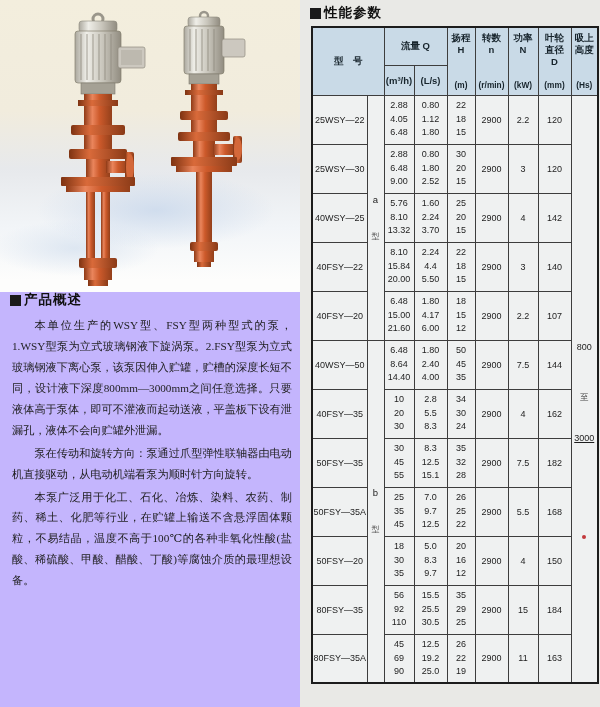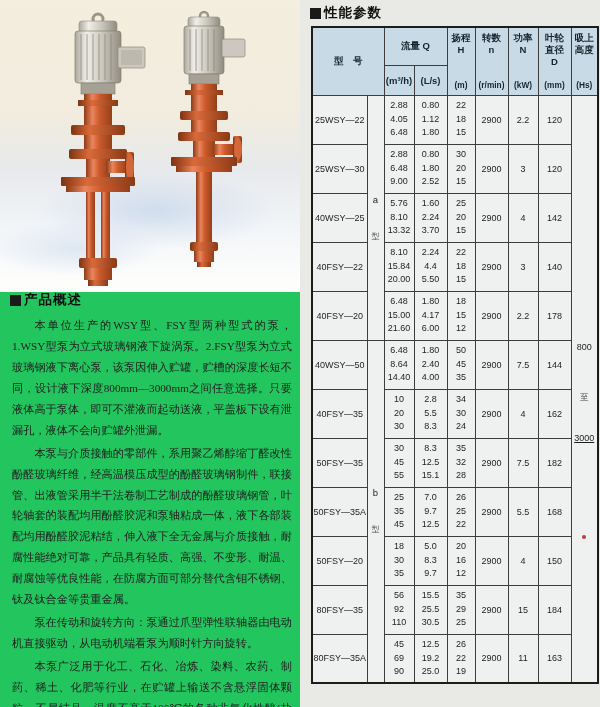--- a/index.html
+++ b/index.html
@@ -2,21 +2,21 @@
 <html><head>
 <meta charset="utf-8">
 <style>
   html,body{margin:0;padding:0;}
   body{
     width:600px;height:707px;position:relative;overflow:hidden;
     background:#f7f6f2;
     font-family:"Liberation Sans","DejaVu Sans",sans-serif;
   }
   
-  .left-panel{position:absolute;left:0;top:0;width:300px;height:707px;background:#22c55e;}
+  .left-panel{position:absolute;left:0;top:0;width:300px;height:707px;background:#c4b5fd;}
   .photo{
     position:absolute;left:0;top:0;width:300px;height:292px;
     background:
       radial-gradient(ellipse 170px 55px at 52% 72%, rgba(198,214,235,.75) 0%, rgba(198,214,235,0) 70%),
       radial-gradient(ellipse 120px 40px at 25% 85%, rgba(205,219,236,.6) 0%, rgba(205,219,236,0) 70%),
       linear-gradient(180deg,#f3eedd 0%,#f1ecdd 38%,#e7e9ec 58%,#f2f5f8 78%,#fdfdfc 96%);
   }
   .photo svg{display:block;}
   .overview{position:absolute;left:10px;top:291px;width:284px;}
   .sec-head{display:flex;align-items:center;gap:3px;margin:0 0 6px 0;}
@@ -144,21 +144,20 @@
       </g>
     </svg>
   </div>
 
   <div class="overview">
     <div class="sec-head">
       <span class="sec-sq"></span>
       <span class="sec-title">产品概述</span>
     </div>
     <p>本单位生产的WSY型、FSY型两种型式的泵，1.WSY型泵为立式玻璃钢液下旋涡泵。2.FSY型泵为立式玻璃钢液下离心泵，该泵因伸入贮罐，贮槽的深度长短不同，设计液下深度800mm—3000mm之间任意选择。只要液体高于泵体，即可不灌液而起动送液，平盖板下设有泄漏孔，液体不会向贮罐外泄漏。</p>
-    <p>本泵与介质接触的零部件，系用聚乙烯醇缩丁醛改性酚醛玻璃纤维，经高温模压成型的酚醛玻璃钢制件，联接管、出液管采用半干法卷制工艺制成的酚醛玻璃钢管，叶轮轴套的装配均用酚醛胶泥和泵轴粘成一体，液下各部装配均用酚醛胶泥粘结，伸入液下全无金属与介质接触，耐腐性能绝对可靠，产品具有轻质、高强、不变形、耐温、耐腐蚀等优良性能，在防腐方面可部分替代含钼不锈钢、钛及钛合金等贵重金属。</p>
     <p>泵在传动和旋转方向：泵通过爪型弹性联轴器由电动机直接驱动，从电动机端看泵为顺时针方向旋转。</p>
     <p>本泵广泛用于化工、石化、冶炼、染料、农药、制药、稀土、化肥等行业，在贮罐上输送不含悬浮固体颗粒，不易结晶，温度不高于100℃的各种非氧化性酸(盐酸、稀硫酸、甲酸、醋酸、丁酸)等腐蚀介质的最理想设备。</p>
   </div>
 </div>
 
 <div class="right-panel">
   <div class="sec-head">
     <span class="sec-sq"></span>
     <span class="sec-title">性能参数</span>
   </div>
@@ -299,21 +298,21 @@
 15.00
 21.60</td>
       <td class="pre">1.80
 4.17
 6.00</td>
       <td class="pre">18
 15
 12</td>
       <td>2900</td>
       <td>2.2</td>
-      <td>178</td>
+      <td>107</td>
     </tr>
     <tr class="br">
       <td class="model-cell">40WSY—50</td>
       <td class="group-cell" rowspan="7">
         <div class="gstack">
               <span class="gletter">b</span>
               <span class="gword">型</span>
             </div>
       </td>
       <td class="pre">6.48

